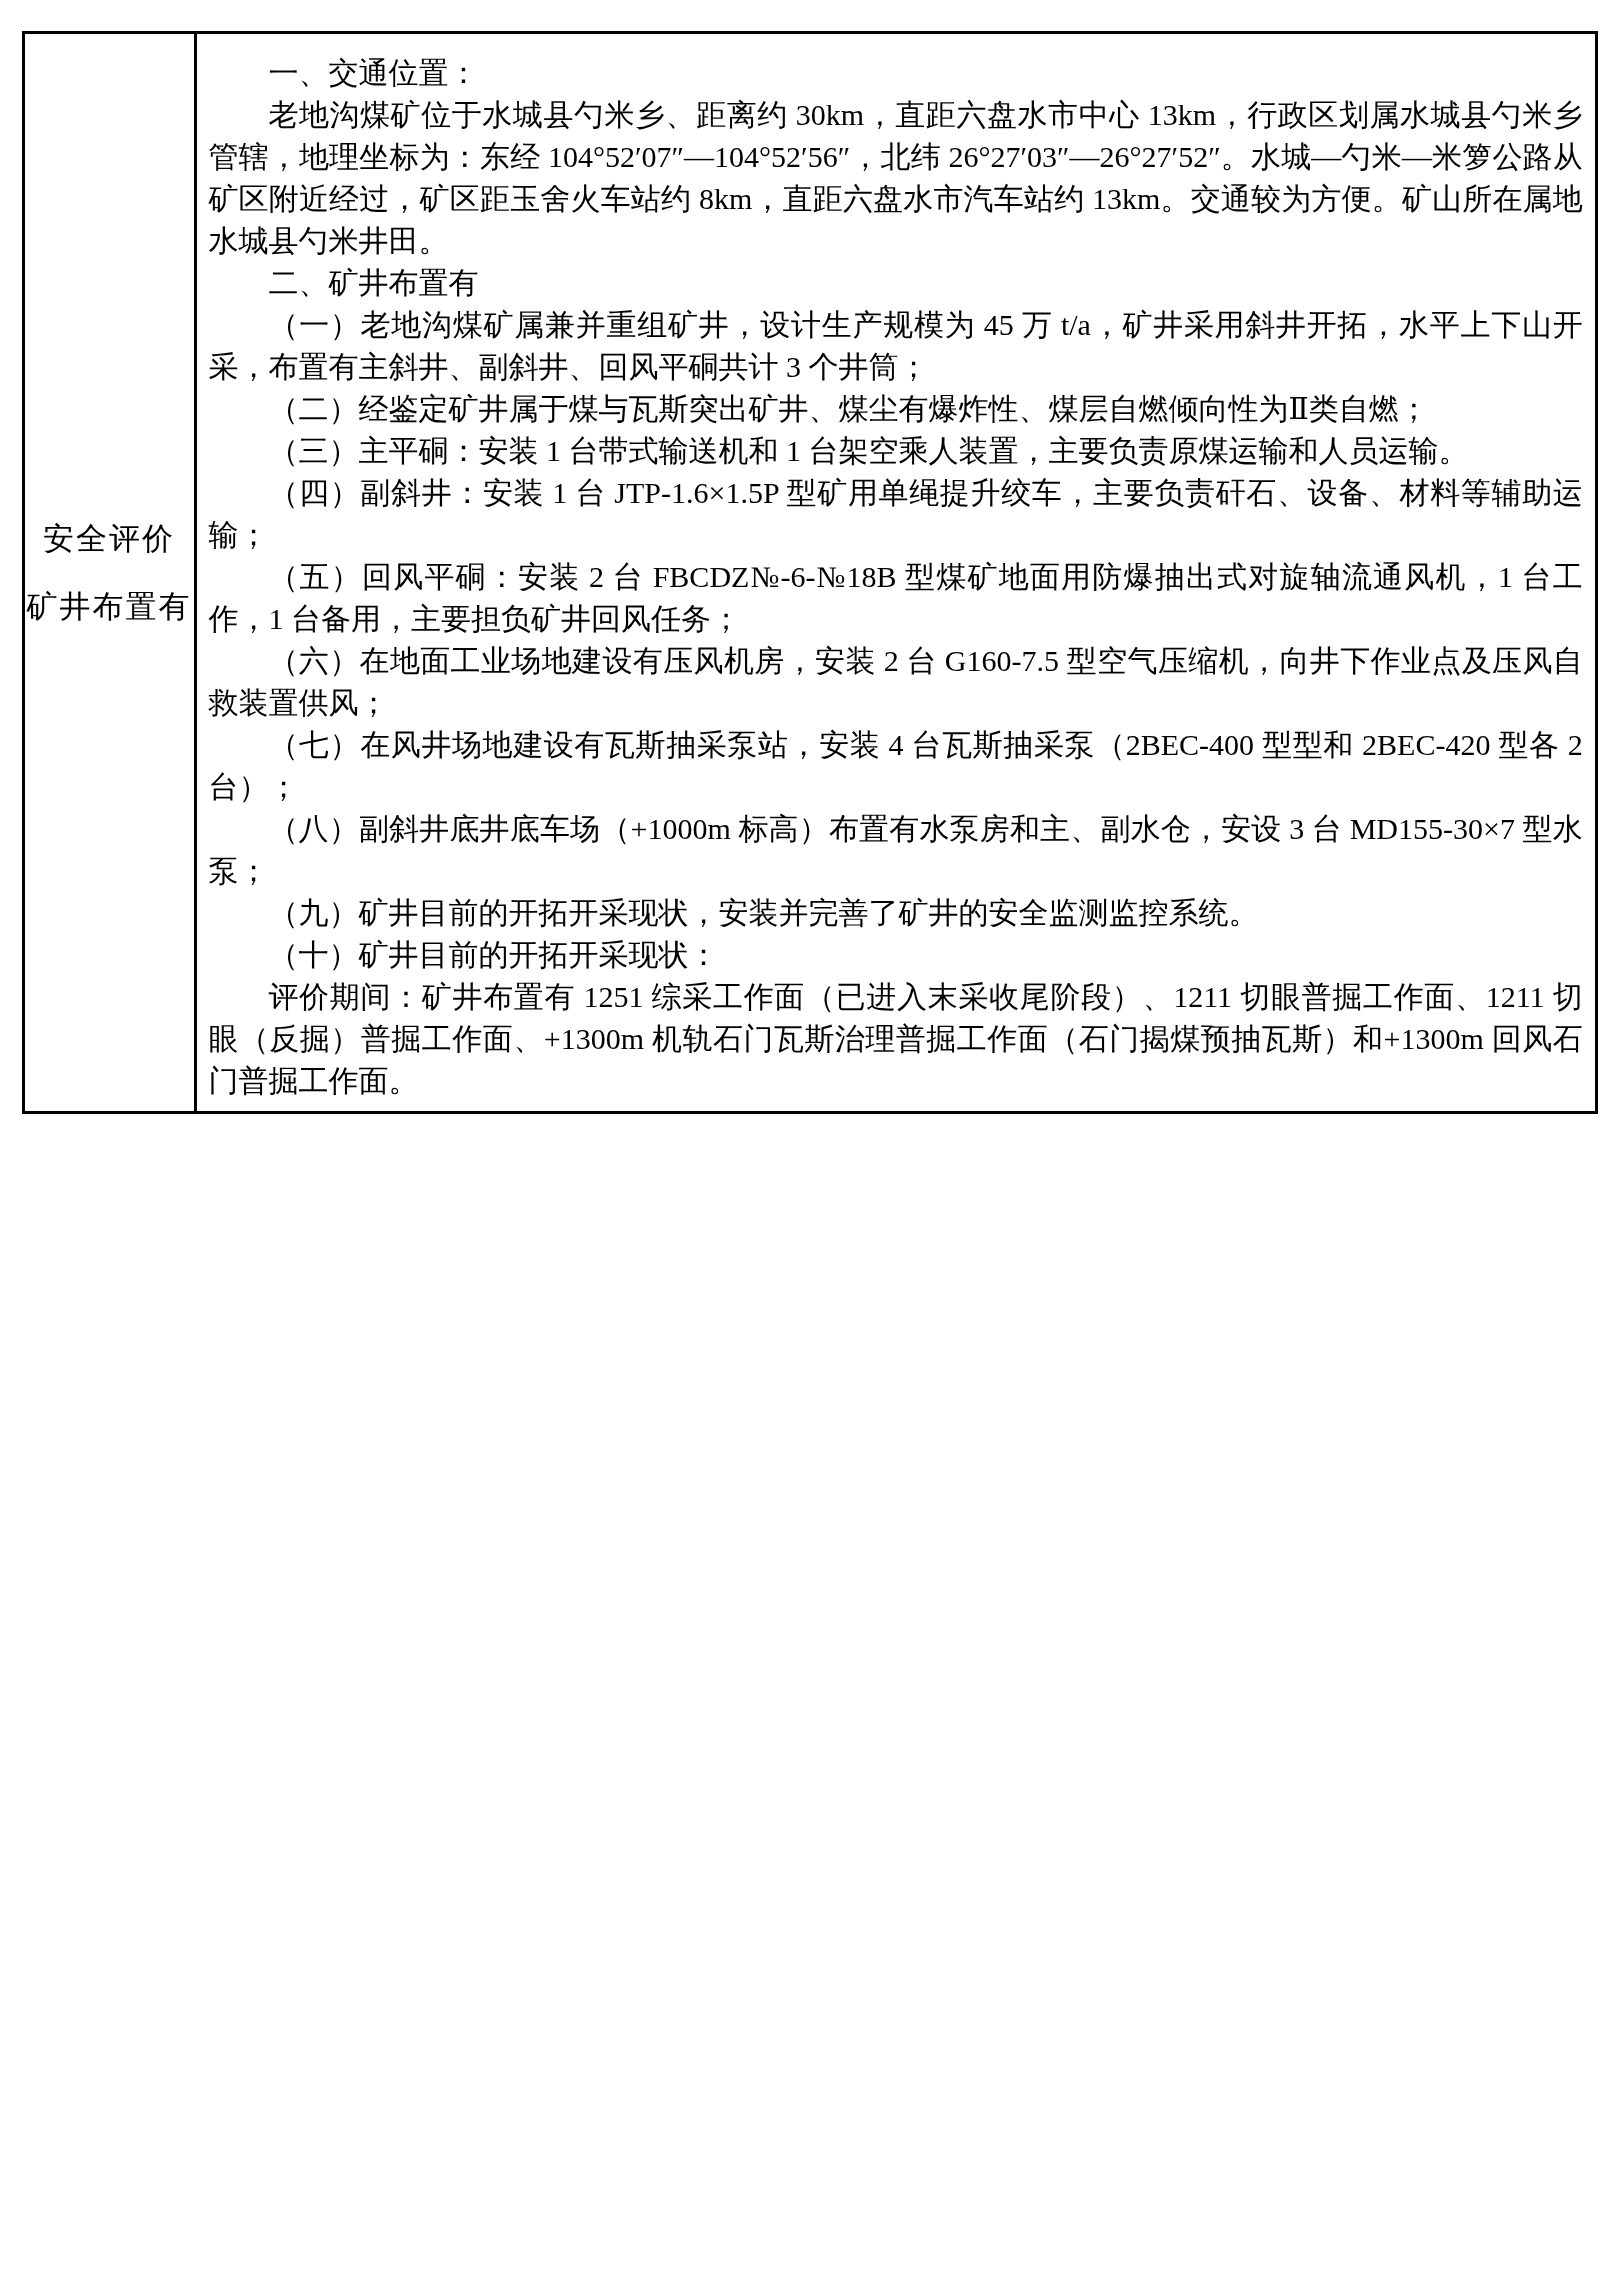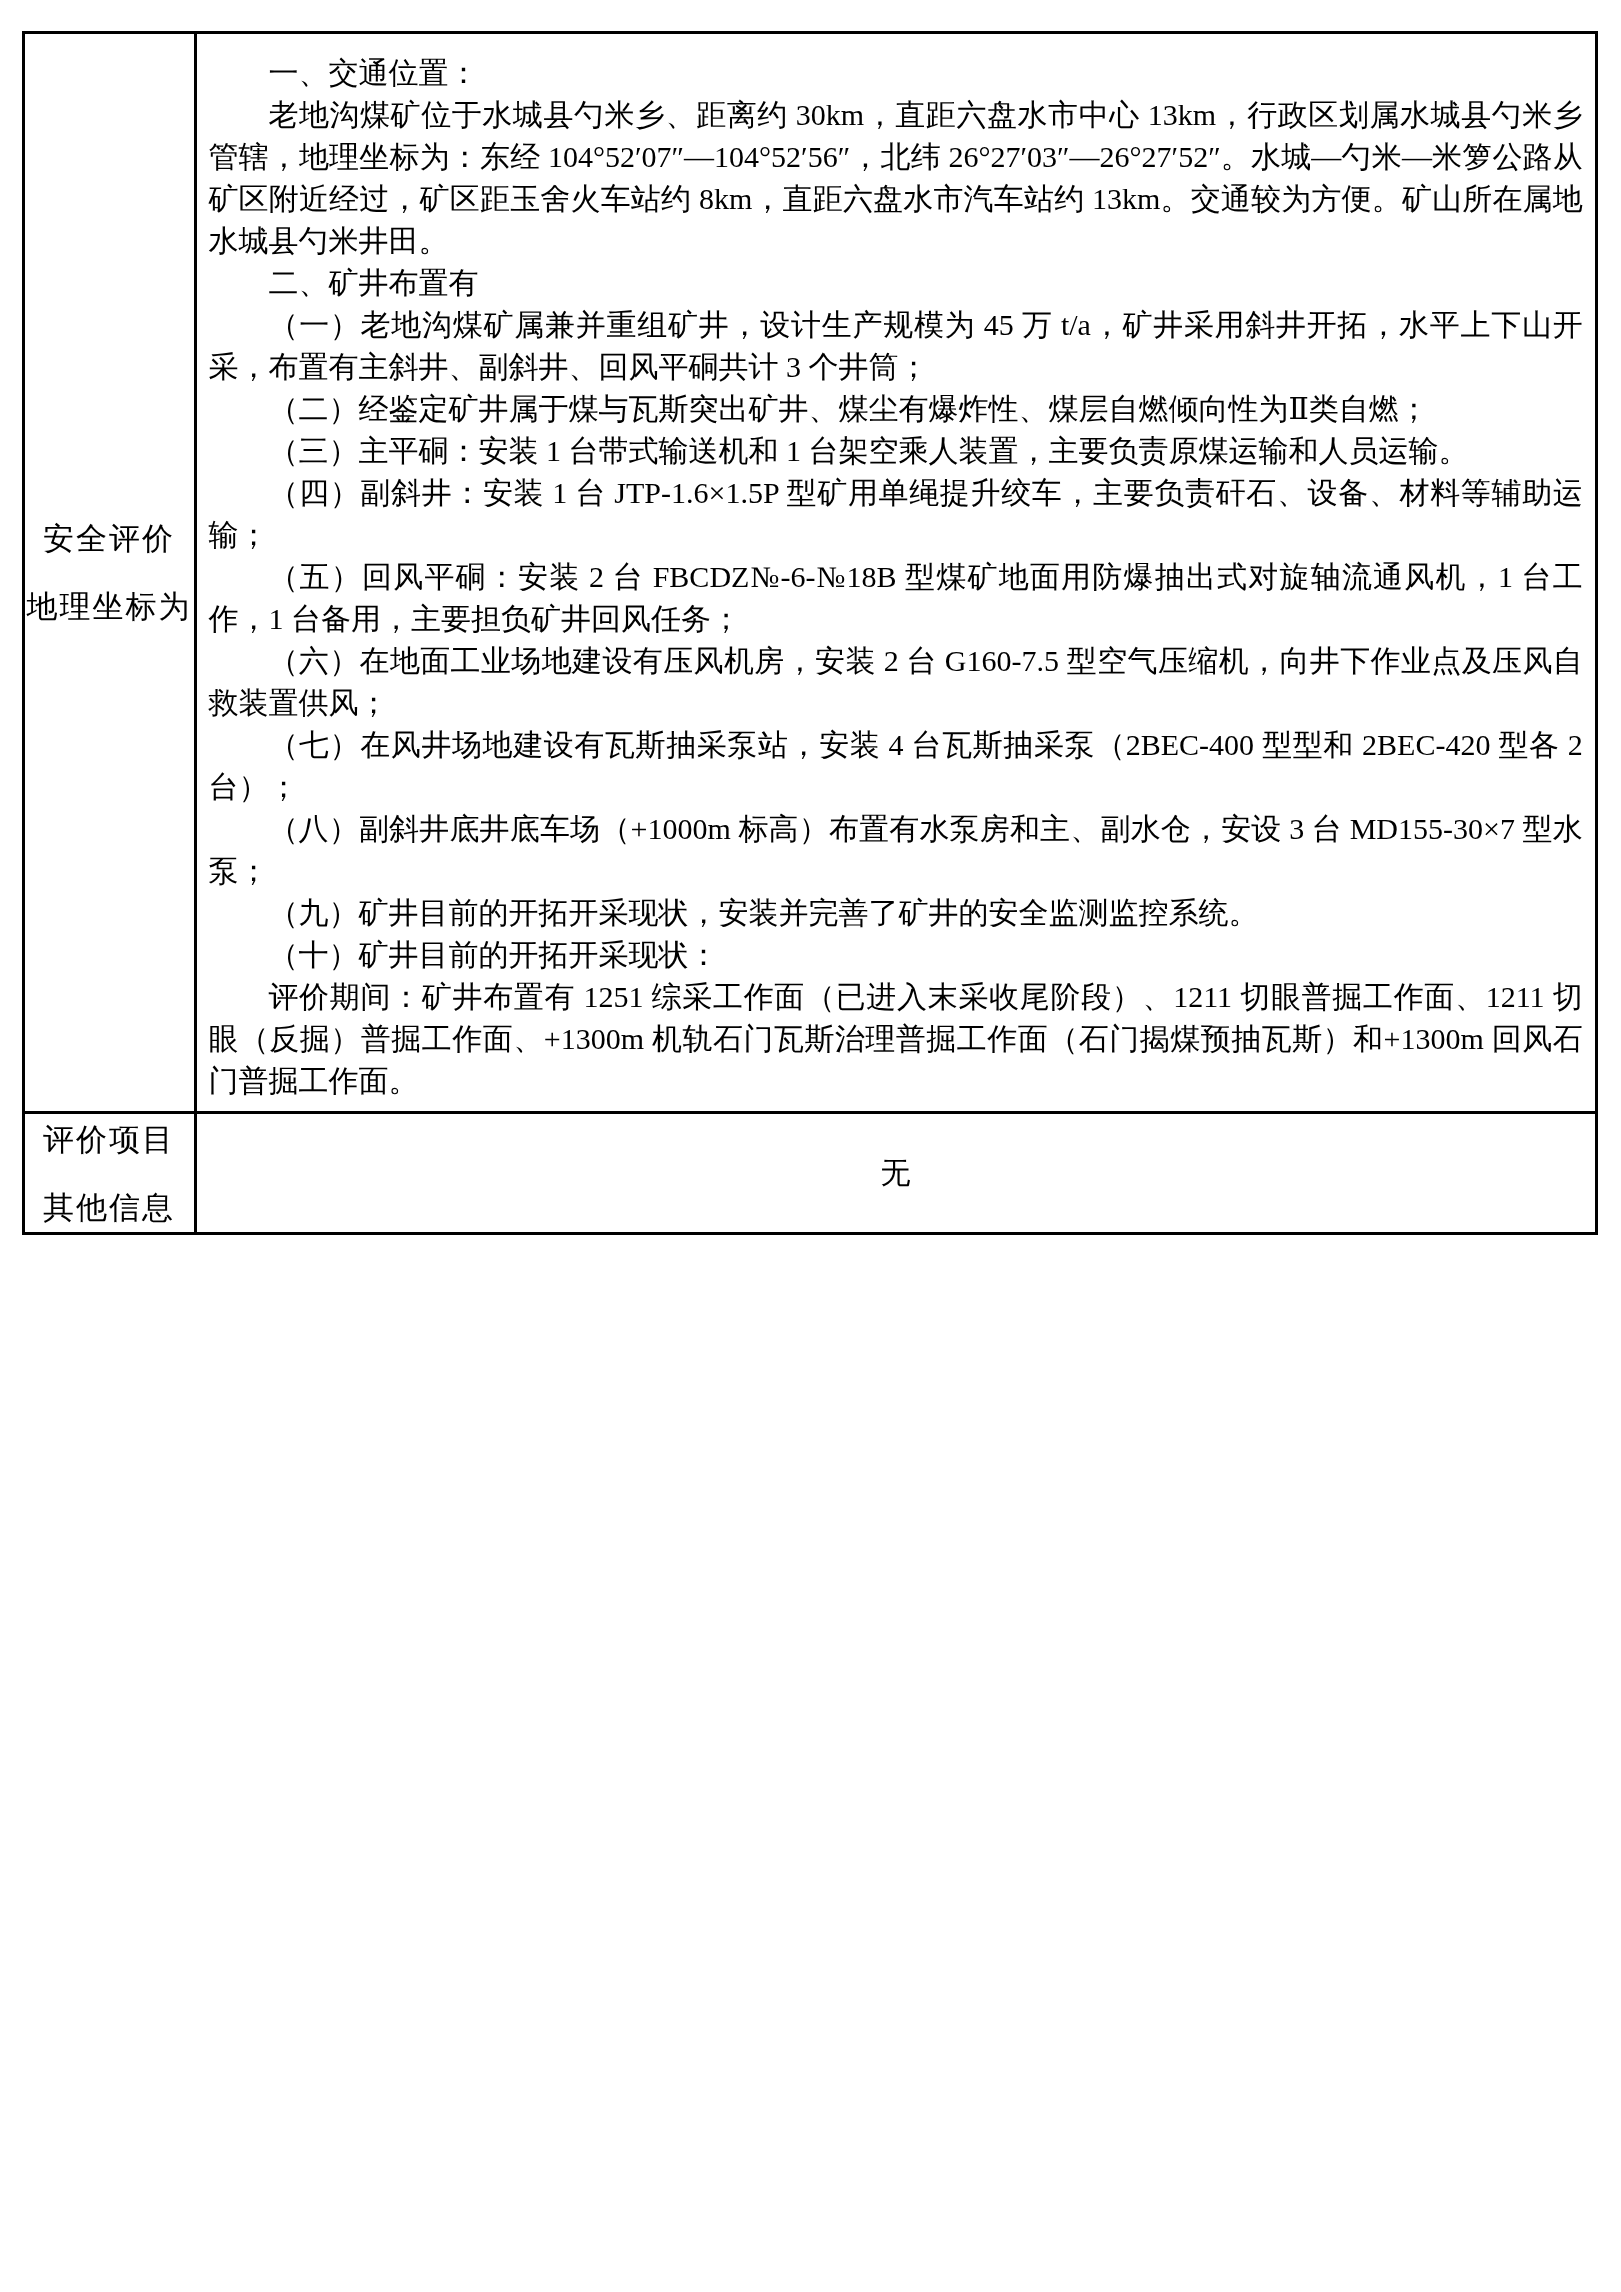--- a/index.html
+++ b/index.html
@@ -80,47 +80,36 @@
 </head>
 <body>
 
 <div class="page">
   <table class="doc-table">
     <tbody>
       <tr>
         <td class="label-cell">
           <div class="label-stack">
             <div class="label-line">安全评价</div>
-            <div class="label-line">地理坐标为</div>
+            <div class="label-line">矿井布置有</div>
           </div>
         </td>
         <td class="content-cell">
           <p class="para heading">一、交通位置：</p>
           <p class="para">老地沟煤矿位于水城县勺米乡、距离约 30km，直距六盘水市中心 13km，行政区划属水城县勺米乡管辖，地理坐标为：东经 104°52′07″—104°52′56″，北纬 26°27′03″—26°27′52″。水城—勺米—米箩公路从矿区附近经过，矿区距玉舍火车站约 8km，直距六盘水市汽车站约 13km。交通较为方便。矿山所在属地水城县勺米井田。</p>
           <p class="para heading">二、矿井布置有</p>
           <p class="para">（一）老地沟煤矿属兼并重组矿井，设计生产规模为 45 万 t/a，矿井采用斜井开拓，水平上下山开采，布置有主斜井、副斜井、回风平硐共计 3 个井筒；</p>
           <p class="para">（二）经鉴定矿井属于煤与瓦斯突出矿井、煤尘有爆炸性、煤层自燃倾向性为Ⅱ类自燃；</p>
           <p class="para">（三）主平硐：安装 1 台带式输送机和 1 台架空乘人装置，主要负责原煤运输和人员运输。</p>
           <p class="para">（四）副斜井：安装 1 台 JTP-1.6×1.5P 型矿用单绳提升绞车，主要负责矸石、设备、材料等辅助运输；</p>
           <p class="para">（五）回风平硐：安装 2 台 FBCDZ№-6-№18B 型煤矿地面用防爆抽出式对旋轴流通风机，1 台工作，1 台备用，主要担负矿井回风任务；</p>
           <p class="para">（六）在地面工业场地建设有压风机房，安装 2 台 G160-7.5 型空气压缩机，向井下作业点及压风自救装置供风；</p>
           <p class="para">（七）在风井场地建设有瓦斯抽采泵站，安装 4 台瓦斯抽采泵（2BEC-400 型型和 2BEC-420 型各 2 台）；</p>
           <p class="para">（八）副斜井底井底车场（+1000m 标高）布置有水泵房和主、副水仓，安设 3 台 MD155-30×7 型水泵；</p>
           <p class="para">（九）矿井目前的开拓开采现状，安装并完善了矿井的安全监测监控系统。</p>
           <p class="para">（十）矿井目前的开拓开采现状：</p>
           <p class="para">评价期间：矿井布置有 1251 综采工作面（已进入末采收尾阶段）、1211 切眼普掘工作面、1211 切眼（反掘）普掘工作面、+1300m 机轨石门瓦斯治理普掘工作面（石门揭煤预抽瓦斯）和+1300m 回风石门普掘工作面。</p>
         </td>
       </tr>
-      <tr>
-        <td class="label-cell">
-          <div class="label-stack">
-            <div class="label-line">评价项目</div>
-            <div class="label-line">其他信息</div>
-          </div>
-        </td>
-        <td class="content-cell-other">
-          <span class="none-value">无</span>
-        </td>
-      </tr>
     </tbody>
   </table>
 </div>
 
 
 </body></html>

